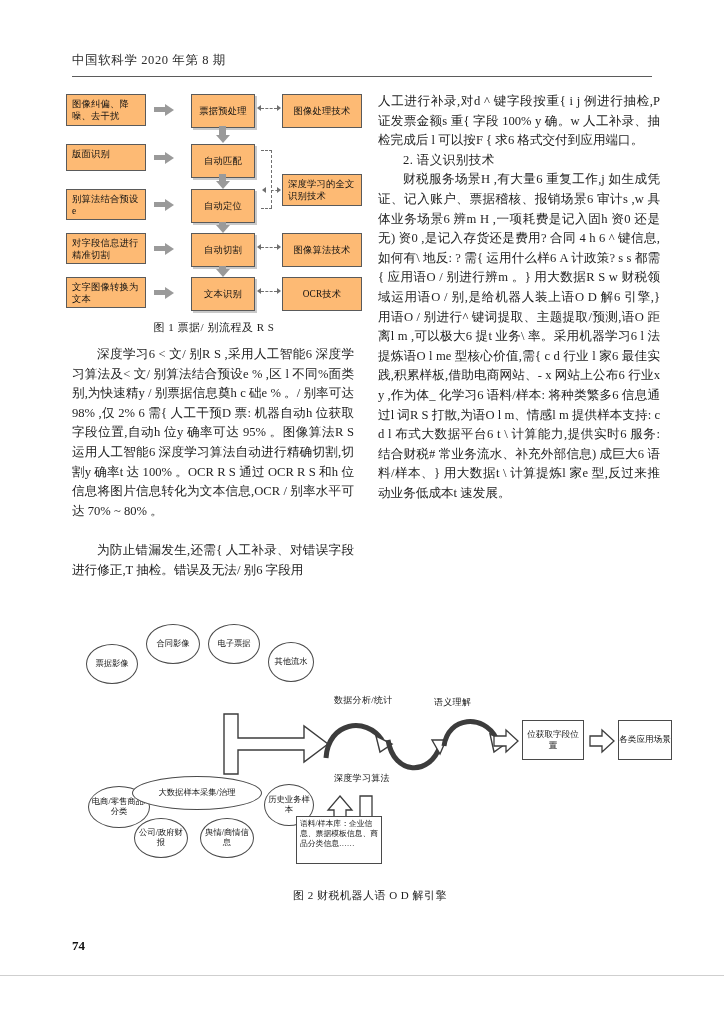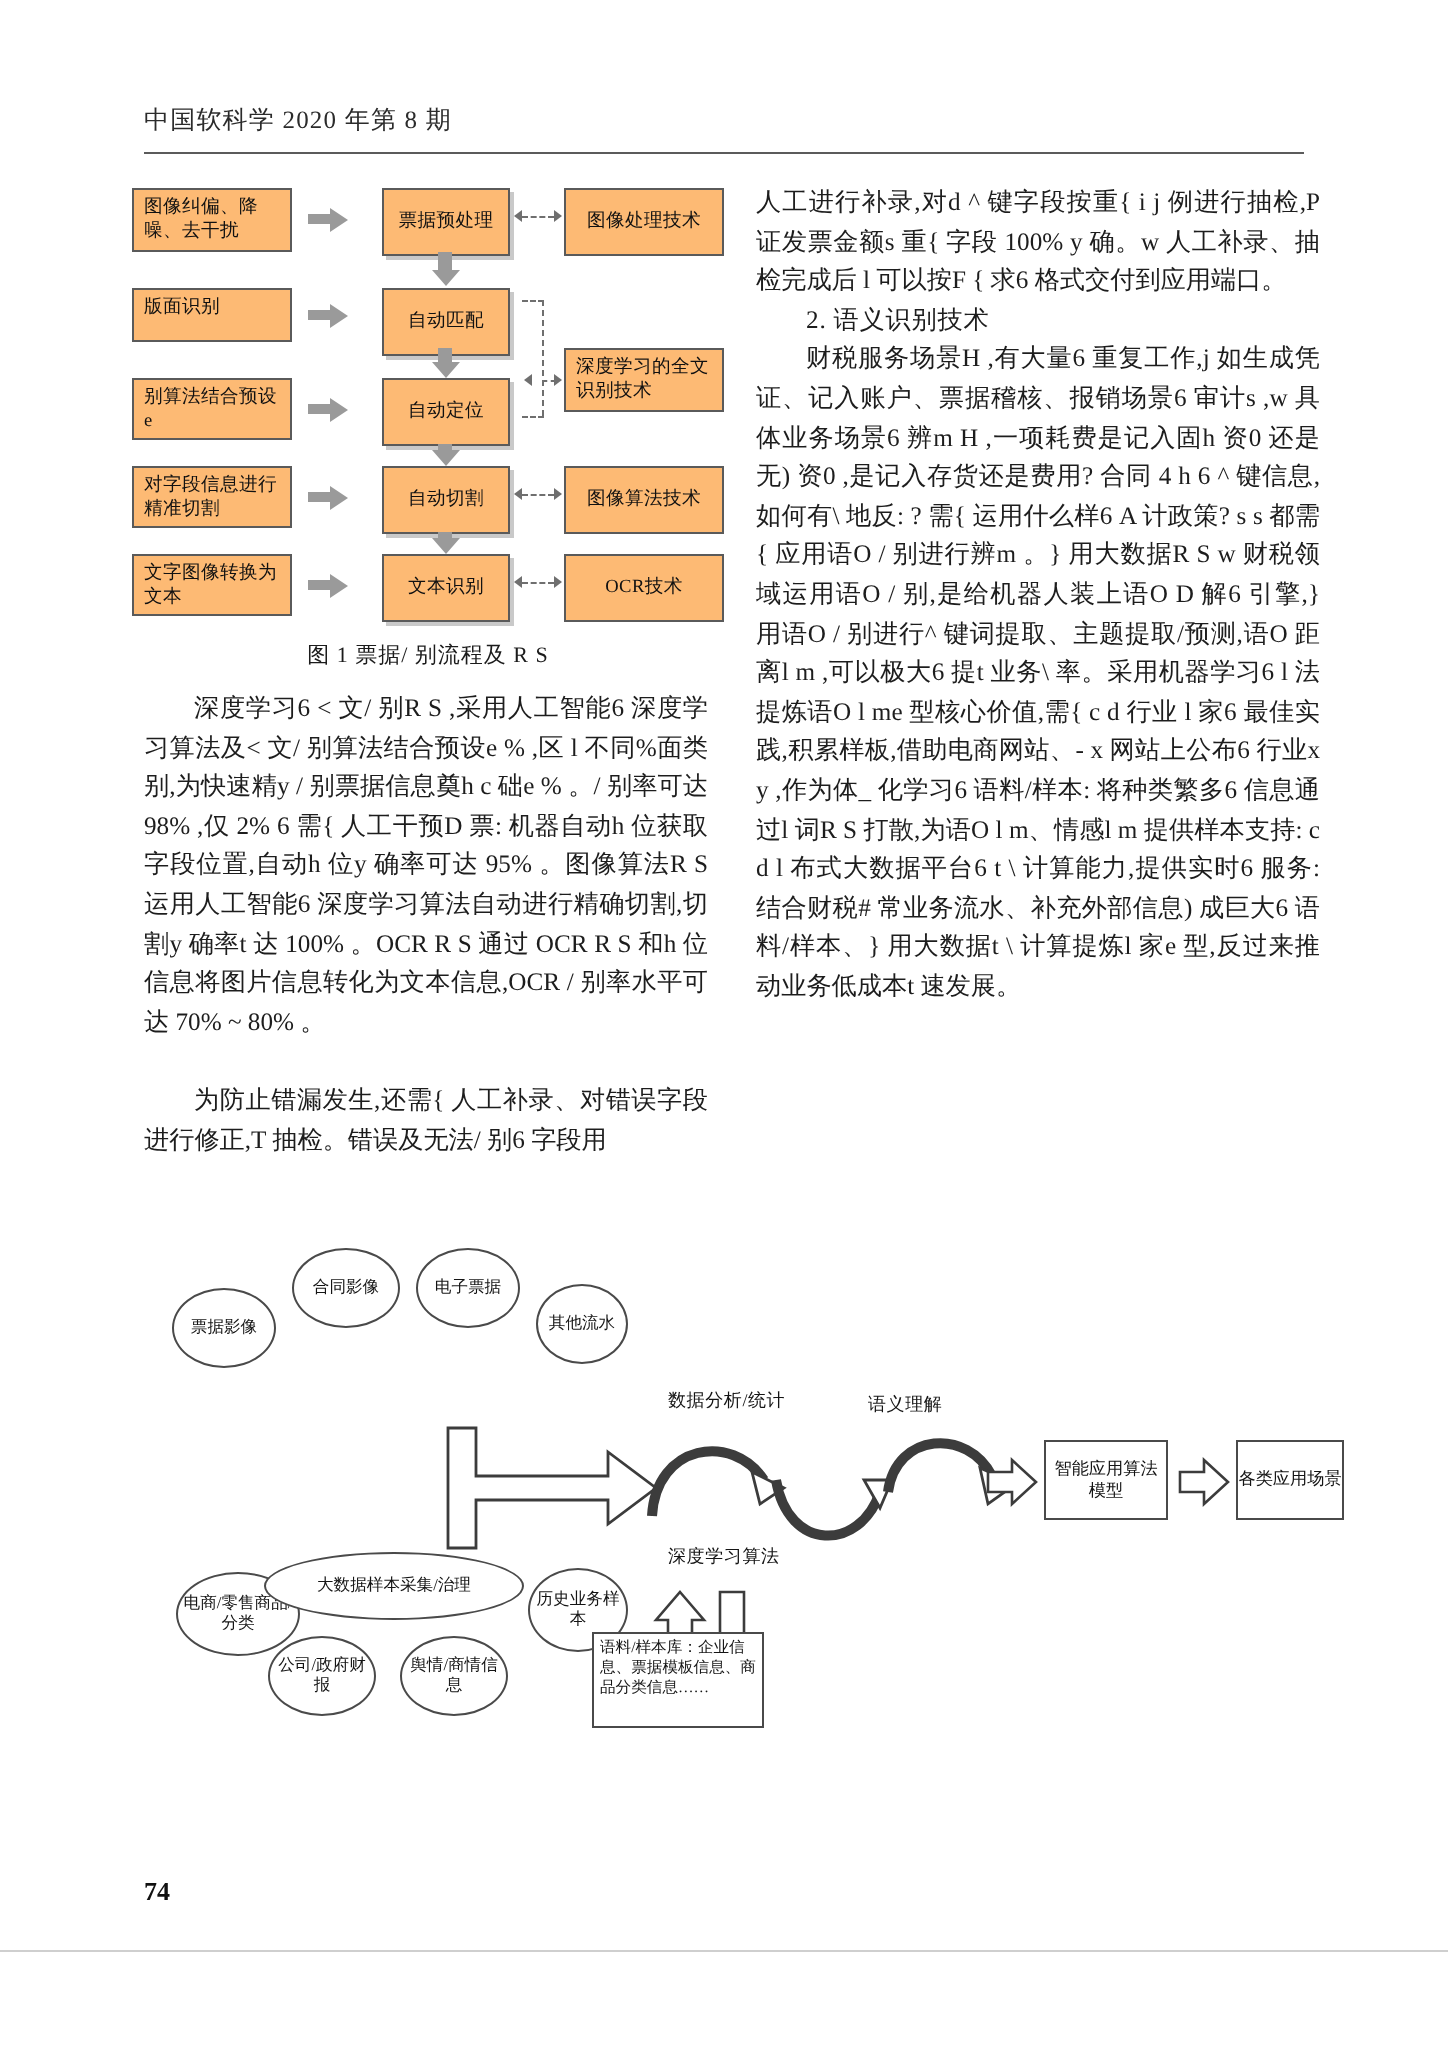--- a/index.html
+++ b/index.html
@@ -334,25 +334,26 @@
     <svg style="position:absolute; left:254px; top:174px;" width="56" height="48" viewBox="0 0 56 48">
       <polygon points="14,2 26,16 20,16 20,46 8,46 8,16 2,16" fill="#ffffff" stroke="#3c3c3c" stroke-width="1.3"></polygon>
       <polygon points="34,2 34,32 28,32 40,46 52,32 46,32 46,2" fill="#ffffff" stroke="#3c3c3c" stroke-width="1.3"></polygon>
     </svg>
 
     <div class="notebox" style="left:224px; top:196px; width:86px; height:48px;">语料/样本库：企业信息、票据模板信息、商品分类信息……</div>
 
     <svg style="position:absolute; left:420px; top:108px;" width="28" height="26" viewBox="0 0 28 26">
       <polygon points="2,8 14,8 14,2 26,13 14,24 14,18 2,18" fill="#ffffff" stroke="#3c3c3c" stroke-width="1.3"></polygon>
     </svg>
-    <div class="g2box" style="left:450px; top:100px; width:62px; height:40px;">智能应用算法模型</div>
+    <div class="g2box" style="left:450px; top:100px; width:62px; height:40px;">位获取字段位置</div>
 
     <svg style="position:absolute; left:516px; top:108px;" width="28" height="26" viewBox="0 0 28 26">
       <polygon points="2,8 14,8 14,2 26,13 14,24 14,18 2,18" fill="#ffffff" stroke="#3c3c3c" stroke-width="1.3"></polygon>
     </svg>
     <div class="g2box" style="left:546px; top:100px; width:54px; height:40px;">各类应用场景</div>
   </div>
 
+  <div class="fig-caption" style="left:222px; top:888px; width:296px;">图 2   财税机器人语 O D 解引擎</div>
 
   <div class="folio">74</div>
   <div class="footer-rule"></div>
 
 </div>
 
 </body></html>

